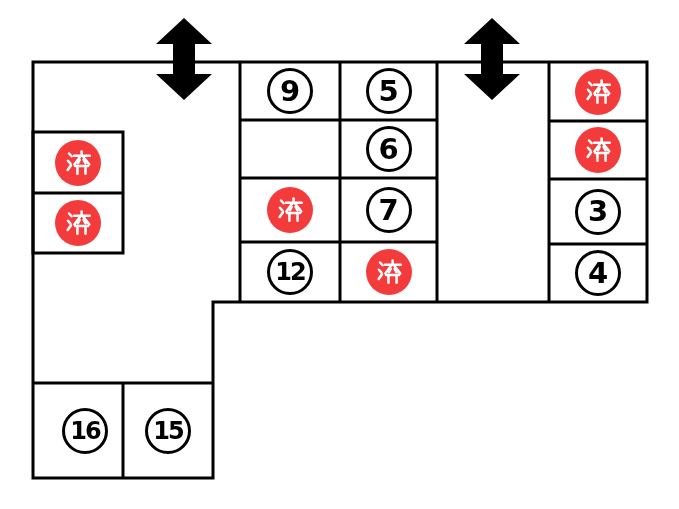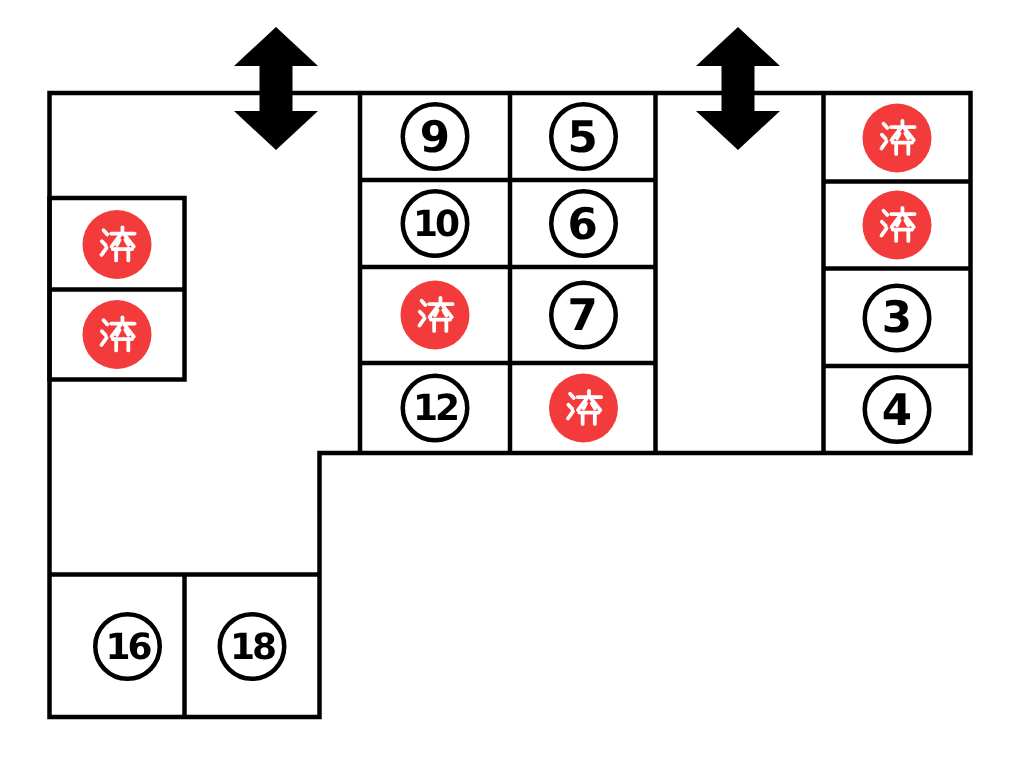--- a/index.html
+++ b/index.html
@@ -83,23 +83,20 @@
     <span class="rbadge" aria-label="済">
       <svg class="sumi" viewBox="0 0 100 100">
           <use href="#sumi"></use>
         </svg>
     </span>
   </div>
 
   <div class="cell" style="left:240px;top:62px;width:100px;height:58px;">
     <span class="nbadge">9</span>
   </div>
-  <div class="cell" style="left:240px;top:120px;width:100px;height:58px;">
-    <span class="nbadge two">10</span>
-  </div>
   <div class="cell" style="left:240px;top:178px;width:100px;height:64px;">
     <span class="rbadge" aria-label="済">
       <svg class="sumi" viewBox="0 0 100 100">
           <use href="#sumi"></use>
         </svg>
     </span>
   </div>
   <div class="cell" style="left:240px;top:242px;width:100px;height:60px;border-radius:24px;">
     <span class="nbadge two">12</span>
   </div>
@@ -139,16 +136,16 @@
     <span class="nbadge">3</span>
   </div>
   <div class="cell" style="left:549px;top:244px;width:98px;height:58px;">
     <span class="nbadge">4</span>
   </div>
 
   <div class="cell" style="left:33px;top:383px;width:104px;height:95px;">
     <span class="nbadge two">16</span>
   </div>
   <div class="cell" style="left:123px;top:383px;width:90px;height:95px;">
-    <span class="nbadge two">18</span>
+    <span class="nbadge two">15</span>
   </div>
 
 </div>
 
 </body></html>

